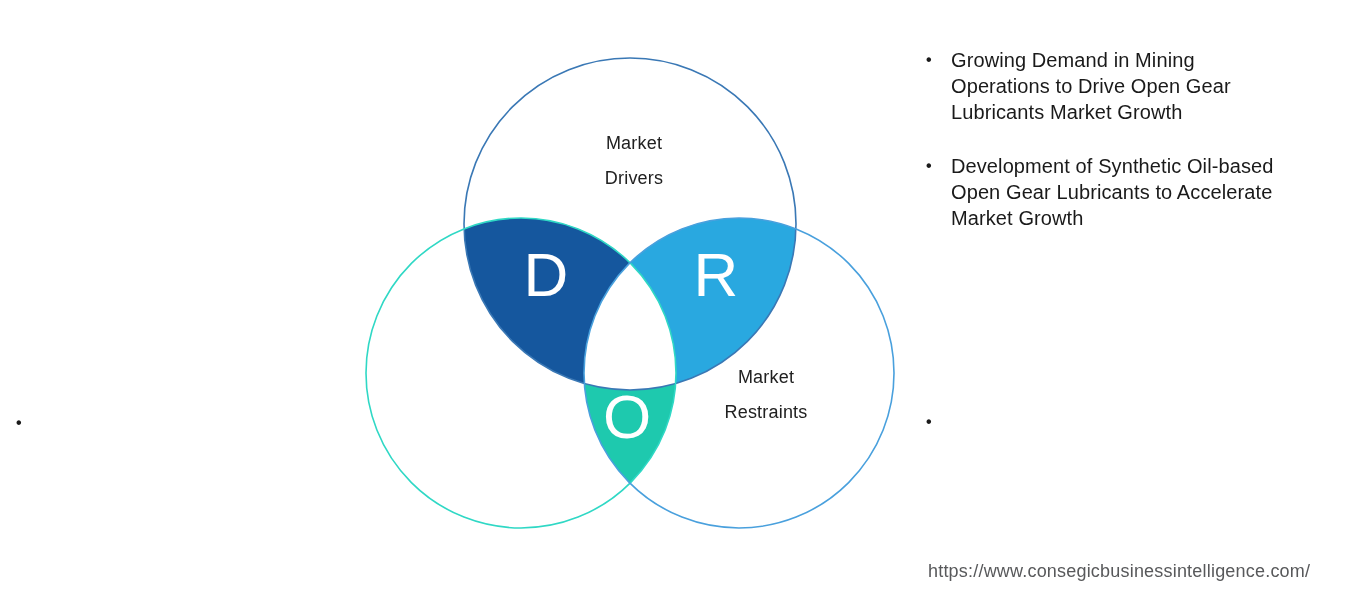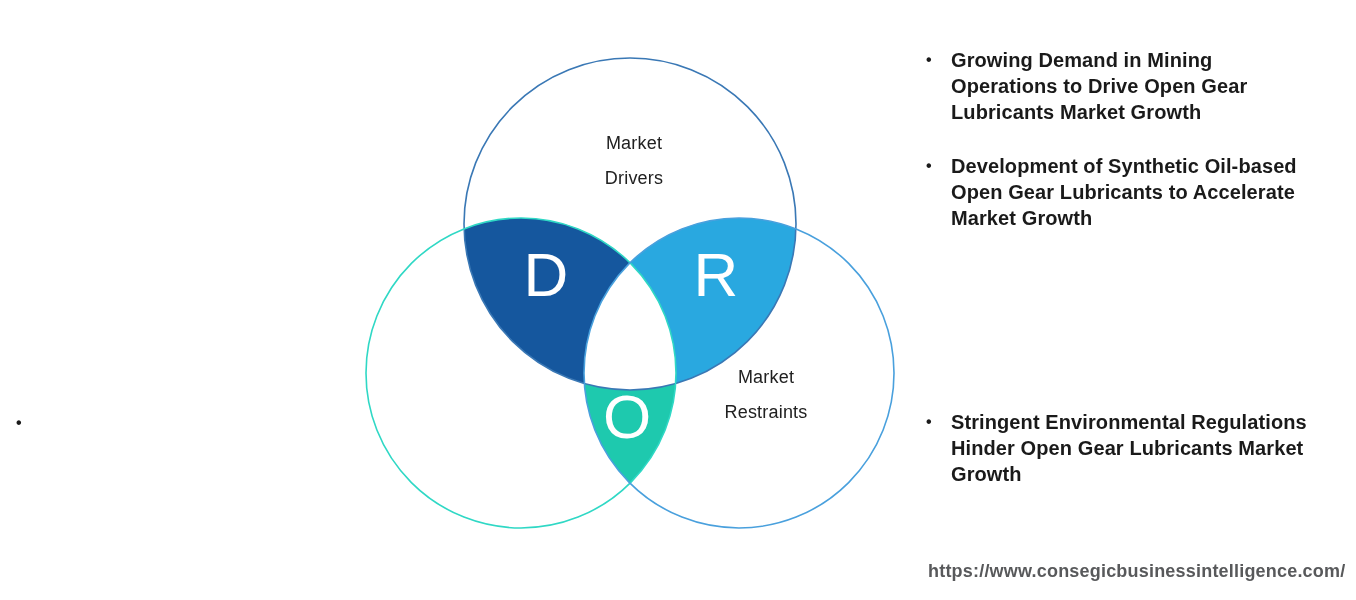--- a/index.html
+++ b/index.html
@@ -52,32 +52,32 @@
     flex: none;
     width: 25px;
     font-size: 16px;
     line-height: 26px;
     color: #1a1a1a;
     font-weight: 700;
   }
   .insight-text {
     font-size: 20px;
     line-height: 26px;
-    font-weight: 700;
+    font-weight: 400;
     color: #1a1a1a;
     white-space: pre-line;
     letter-spacing: 0.1px;
   }
   .source-url {
     position: absolute;
     left: 928px;
     top: 560px;
     font-size: 18px;
     line-height: 22px;
-    font-weight: 700;
+    font-weight: 400;
     color: #58595b;
     letter-spacing: 0.2px;
     text-align: right;
   }
 </style>
 </head>
 <body>
 
 <div class="stage">
 
@@ -147,21 +147,18 @@
 
   <div class="insight-block" style="left:16px; top:410px; width:340px;">
     <div class="insight-item">
       <span class="bullet">•</span>
     </div>
   </div>
 
   <div class="insight-block" style="left:926px; top:409px; width:420px;">
     <div class="insight-item">
       <span class="bullet">•</span>
-      <span class="insight-text">Stringent Environmental Regulations
-Hinder Open Gear Lubricants Market
-Growth</span>
     </div>
   </div>
 
   <div class="source-url">https://www.consegicbusinessintelligence.com/</div>
 
 </div>
 
 </body></html>

